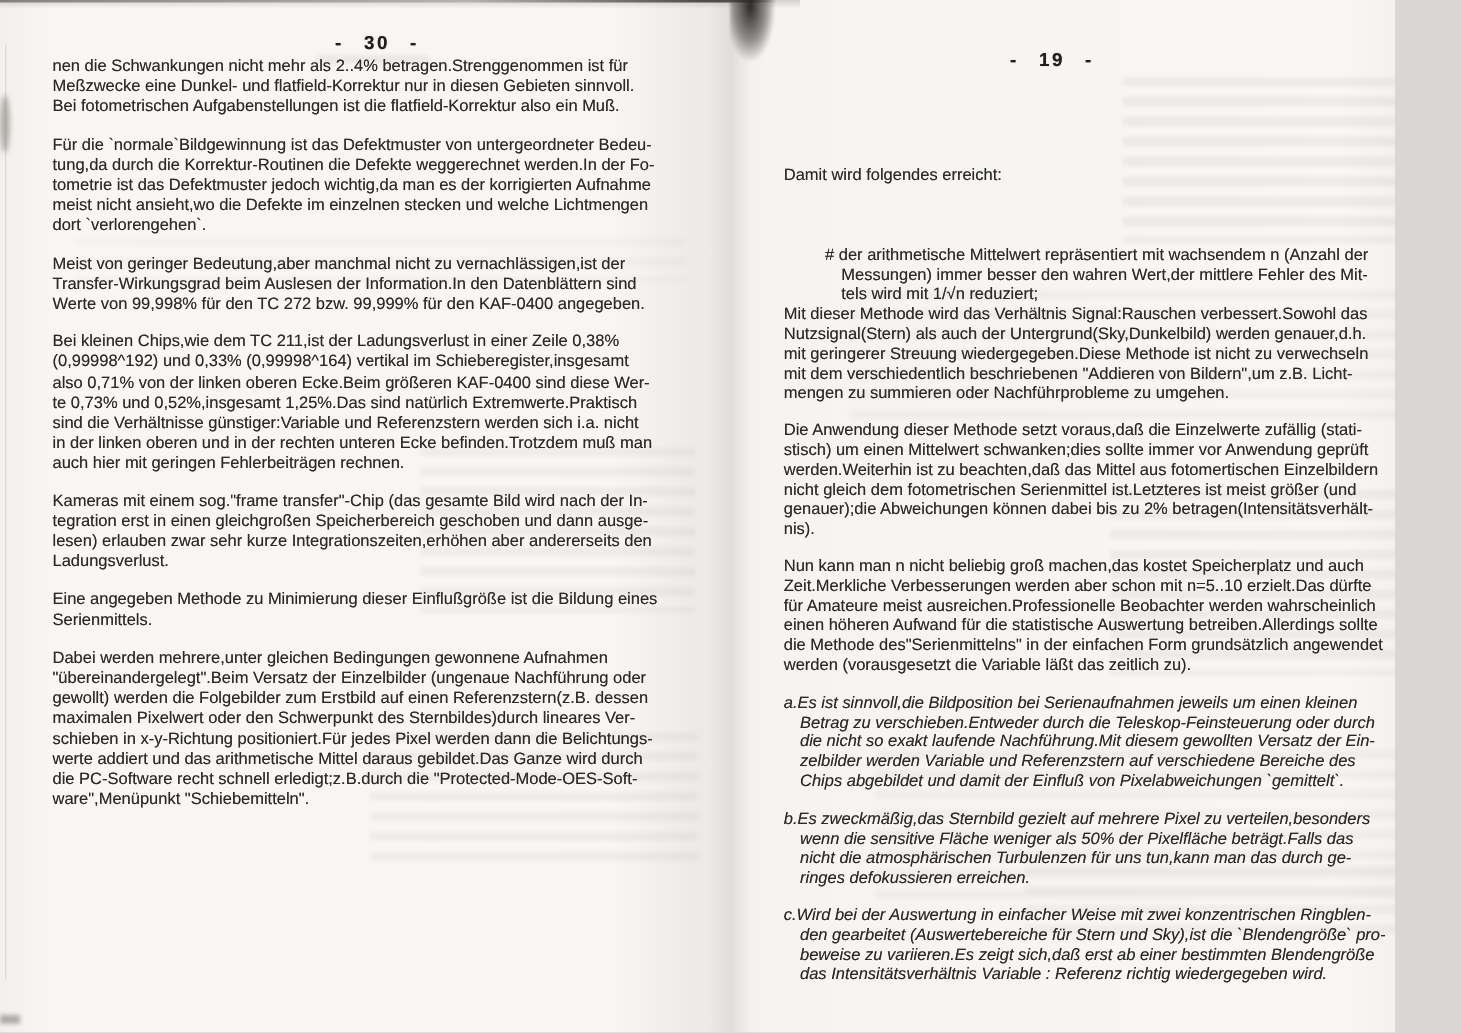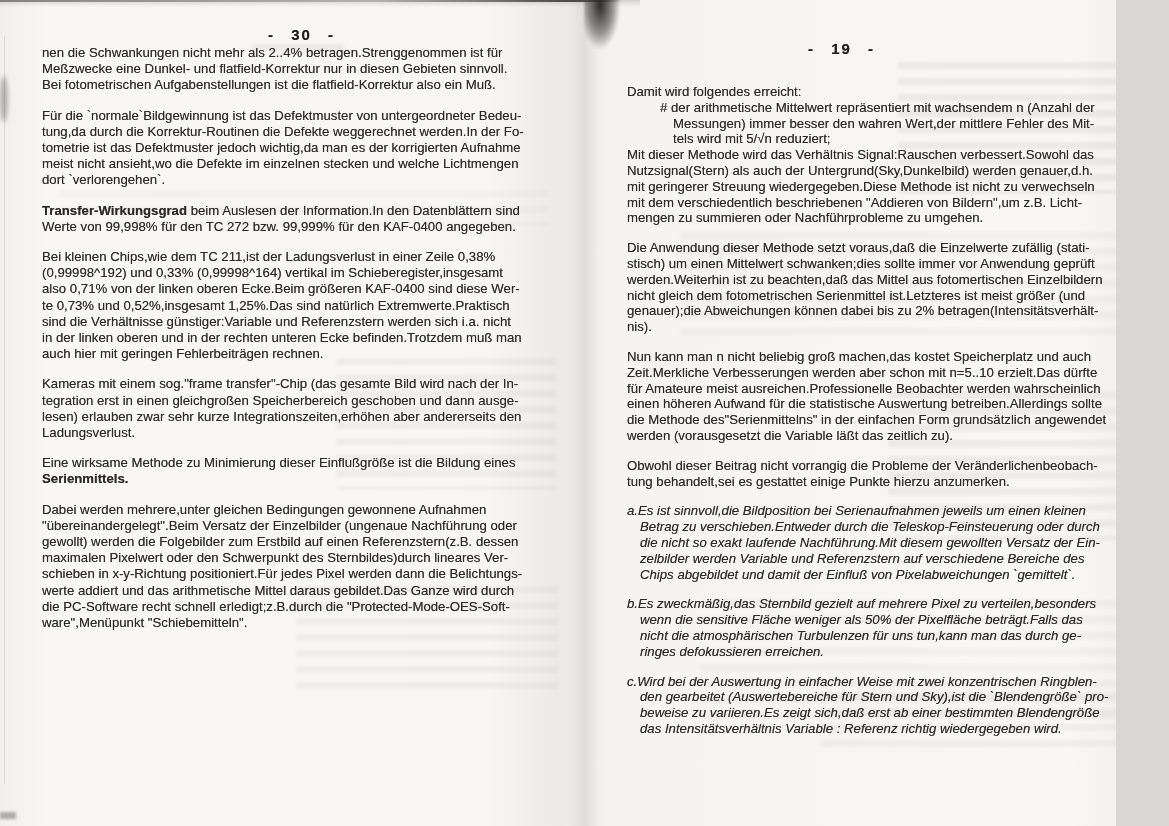--- a/index.html
+++ b/index.html
@@ -5,24 +5,24 @@
   html,body{margin:0;padding:0;background:#d8d7d4;}
   .scan{
     position:relative;width:1116px;height:826px;overflow:hidden;
     background:linear-gradient(90deg,#f1f0ed 0%,#f8f7f4 4%,#f7f6f3 44%,#eceae7 50.3%,#f5f4f1 55%,#f8f7f5 96%,#f3f2ef 100%);
     font-family:"Liberation Sans",sans-serif;color:#2b2a28;
   }
   .page-body{position:absolute;font-size:13.2px;}
   .body-30{left:42px;top:45px;width:533px;line-height:16.2px;}
   .body-31{left:627px;top:84px;width:519px;line-height:15.8px;}
   .para{margin:0 0 14px 0;white-space:pre-line;text-shadow:0 0 .5px rgba(43,42,40,.6);}
-  .tight{margin-bottom:0;}
+  .tight{margin-bottom:0;margin-top:48px;}
   .hash{padding-left:46px;text-indent:-13px;}
   .abc{padding-left:13px;text-indent:-13px;font-style:italic;}
-  .bold{font-weight:bold;}
+  .bold{font-weight:normal;}
   .pagenum{
     position:absolute;font-weight:bold;font-size:15px;color:#1f1e1c;
     letter-spacing:2px;word-spacing:10px;white-space:nowrap;
     text-shadow:0 0 .6px rgba(31,30,28,.7);
   }
   .pagenum-30{left:268px;top:26px;}
   .pagenum-31{left:808px;top:40px;}
   
   .deco{position:absolute;pointer-events:none;}
   .topband{left:0;top:0;width:640px;height:7px;background:linear-gradient(180deg,rgba(90,88,84,.22),rgba(90,88,84,0));}
@@ -76,70 +76,69 @@
   <div class="pagenum pagenum-30">- 30 -</div>
   <div class="page-body body-30">
     <p class="para">nen die Schwankungen nicht mehr als 2..4% betragen.Strenggenommen ist für
 Meßzwecke eine Dunkel- und flatfield-Korrektur nur in diesen Gebieten sinnvoll.
 Bei fotometrischen Aufgabenstellungen ist die flatfield-Korrektur also ein Muß.</p>
     <p class="para">Für die `normale`Bildgewinnung ist das Defektmuster von untergeordneter Bedeu-
 tung,da durch die Korrektur-Routinen die Defekte weggerechnet werden.In der Fo-
 tometrie ist das Defektmuster jedoch wichtig,da man es der korrigierten Aufnahme
 meist nicht ansieht,wo die Defekte im einzelnen stecken und welche Lichtmengen
 dort `verlorengehen`.</p>
-    <p class="para"><span class="bold">Transfer-Wirkungsgrad</span><span> beim Auslesen der Information.In den Datenblättern sind
+    <p class="para"><span>Meist von geringer Bedeutung,aber manchmal nicht zu vernachlässigen,ist der
+</span><span class="bold">Transfer-Wirkungsgrad</span><span> beim Auslesen der Information.In den Datenblättern sind
 Werte von 99,998% für den TC 272 bzw. 99,999% für den KAF-0400 angegeben.</span></p>
     <p class="para">Bei kleinen Chips,wie dem TC 211,ist der Ladungsverlust in einer Zeile 0,38%
 (0,99998^192) und 0,33% (0,99998^164) vertikal im Schieberegister,insgesamt
 also 0,71% von der linken oberen Ecke.Beim größeren KAF-0400 sind diese Wer-
 te 0,73% und 0,52%,insgesamt 1,25%.Das sind natürlich Extremwerte.Praktisch
 sind die Verhältnisse günstiger:Variable und Referenzstern werden sich i.a. nicht
 in der linken oberen und in der rechten unteren Ecke befinden.Trotzdem muß man
 auch hier mit geringen Fehlerbeiträgen rechnen.</p>
     <p class="para">Kameras mit einem sog."frame transfer"-Chip (das gesamte Bild wird nach der In-
 tegration erst in einen gleichgroßen Speicherbereich geschoben und dann ausge-
 lesen) erlauben zwar sehr kurze Integrationszeiten,erhöhen aber andererseits den
 Ladungsverlust.</p>
-    <p class="para"><span>Eine wirksame Methode zu Minimierung dieser Einflußgröße ist die Bildung eines
+    <p class="para"><span>Eine angegeben Methode zu Minimierung dieser Einflußgröße ist die Bildung eines
 </span><span class="bold">Serienmittels.</span></p>
     <p class="para">Dabei werden mehrere,unter gleichen Bedingungen gewonnene Aufnahmen
 "übereinandergelegt".Beim Versatz der Einzelbilder (ungenaue Nachführung oder
 gewollt) werden die Folgebilder zum Erstbild auf einen Referenzstern(z.B. dessen
 maximalen Pixelwert oder den Schwerpunkt des Sternbildes)durch lineares Ver-
 schieben in x-y-Richtung positioniert.Für jedes Pixel werden dann die Belichtungs-
 werte addiert und das arithmetische Mittel daraus gebildet.Das Ganze wird durch
 die PC-Software recht schnell erledigt;z.B.durch die "Protected-Mode-OES-Soft-
 ware",Menüpunkt "Schiebemitteln".</p>
   </div>
 
   <div class="pagenum pagenum-31">- 19 -</div>
   <div class="page-body body-31">
     <p class="para tight">Damit wird folgendes erreicht:</p>
     <p class="para tight hash"># der arithmetische Mittelwert repräsentiert mit wachsendem n (Anzahl der
 Messungen) immer besser den wahren Wert,der mittlere Fehler des Mit-
-tels wird mit 5/√n reduziert;</p>
+tels wird mit 1/√n reduziert;</p>
     <p class="para">Mit dieser Methode wird das Verhältnis Signal:Rauschen verbessert.Sowohl das
 Nutzsignal(Stern) als auch der Untergrund(Sky,Dunkelbild) werden genauer,d.h.
 mit geringerer Streuung wiedergegeben.Diese Methode ist nicht zu verwechseln
 mit dem verschiedentlich beschriebenen "Addieren von Bildern",um z.B. Licht-
 mengen zu summieren oder Nachführprobleme zu umgehen.</p>
     <p class="para">Die Anwendung dieser Methode setzt voraus,daß die Einzelwerte zufällig (stati-
 stisch) um einen Mittelwert schwanken;dies sollte immer vor Anwendung geprüft
 werden.Weiterhin ist zu beachten,daß das Mittel aus fotomertischen Einzelbildern
 nicht gleich dem fotometrischen Serienmittel ist.Letzteres ist meist größer (und
 genauer);die Abweichungen können dabei bis zu 2% betragen(Intensitätsverhält-
 nis).</p>
     <p class="para">Nun kann man n nicht beliebig groß machen,das kostet Speicherplatz und auch
 Zeit.Merkliche Verbesserungen werden aber schon mit n=5..10 erzielt.Das dürfte
 für Amateure meist ausreichen.Professionelle Beobachter werden wahrscheinlich
 einen höheren Aufwand für die statistische Auswertung betreiben.Allerdings sollte
 die Methode des"Serienmittelns" in der einfachen Form grundsätzlich angewendet
 werden (vorausgesetzt die Variable läßt das zeitlich zu).</p>
-    <p class="para">Obwohl dieser Beitrag nicht vorrangig die Probleme der Veränderlichenbeobach-
-tung behandelt,sei es gestattet einige Punkte hierzu anzumerken.</p>
     <p class="para abc">a.Es ist sinnvoll,die Bildposition bei Serienaufnahmen jeweils um einen kleinen
 Betrag zu verschieben.Entweder durch die Teleskop-Feinsteuerung oder durch
 die nicht so exakt laufende Nachführung.Mit diesem gewollten Versatz der Ein-
 zelbilder werden Variable und Referenzstern auf verschiedene Bereiche des
 Chips abgebildet und damit der Einfluß von Pixelabweichungen `gemittelt`.</p>
     <p class="para abc">b.Es zweckmäßig,das Sternbild gezielt auf mehrere Pixel zu verteilen,besonders
 wenn die sensitive Fläche weniger als 50% der Pixelfläche beträgt.Falls das
 nicht die atmosphärischen Turbulenzen für uns tun,kann man das durch ge-
 ringes defokussieren erreichen.</p>
     <p class="para abc">c.Wird bei der Auswertung in einfacher Weise mit zwei konzentrischen Ringblen-

